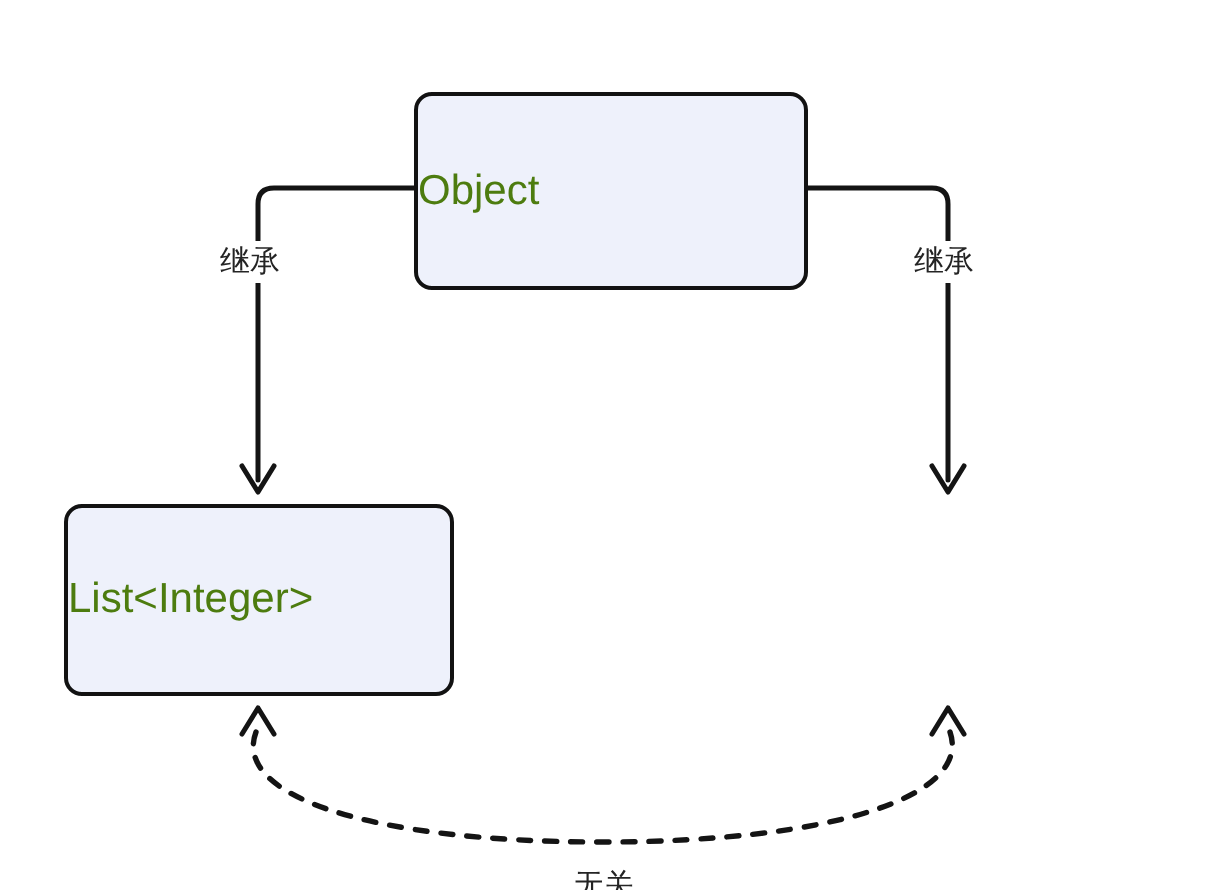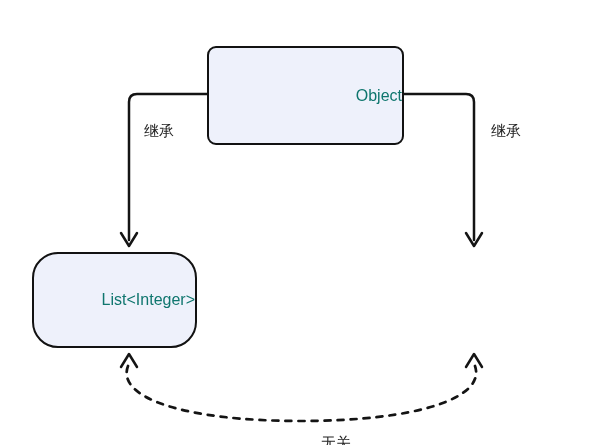--- a/index.html
+++ b/index.html
@@ -24,38 +24,37 @@
     z-index: 1;
   }
   .node {
     position: absolute;
     box-sizing: border-box;
     background: #eef1fb;
     border: 2.5px solid #121212;
     border-radius: 9px;
     display: flex;
     align-items: center;
-    justify-content: flex-end;
-    color: #0f766e;
-    font-size: 16px;
+    justify-content: flex-start;
+    color: #4d7c0f;
+    font-size: 21px;
     z-index: 2;
   }
   .node-object    { left: 207px; top: 46px;  width: 197px; height: 99px; }
-  .node-list      { left: 32px;  top: 252px; width: 165px; height: 96px; border-radius: 26px; }
+  .node-list      { left: 32px;  top: 252px; width: 195px; height: 96px; }
   .node-arraylist { left: 377px; top: 252px; width: 195px; height: 96px; }
   .edge-label {
     position: absolute;
     transform: translate(-50%, -50%);
     background: #ffffff;
     padding: 1px 5px;
     color: #242424;
     font-size: 15px;
     white-space: nowrap;
     z-index: 3;
-    margin-left: 34px;
   }
   .label-inherit-left  { left: 125px; top: 131px; }
   .label-inherit-right { left: 472px; top: 131px; }
   .label-unrelated     { left: 302px; top: 443px; }
   path, polyline {
     fill: none;
     stroke: #141414;
     stroke-width: 2.5;
     stroke-linecap: round;
     stroke-linejoin: round;

